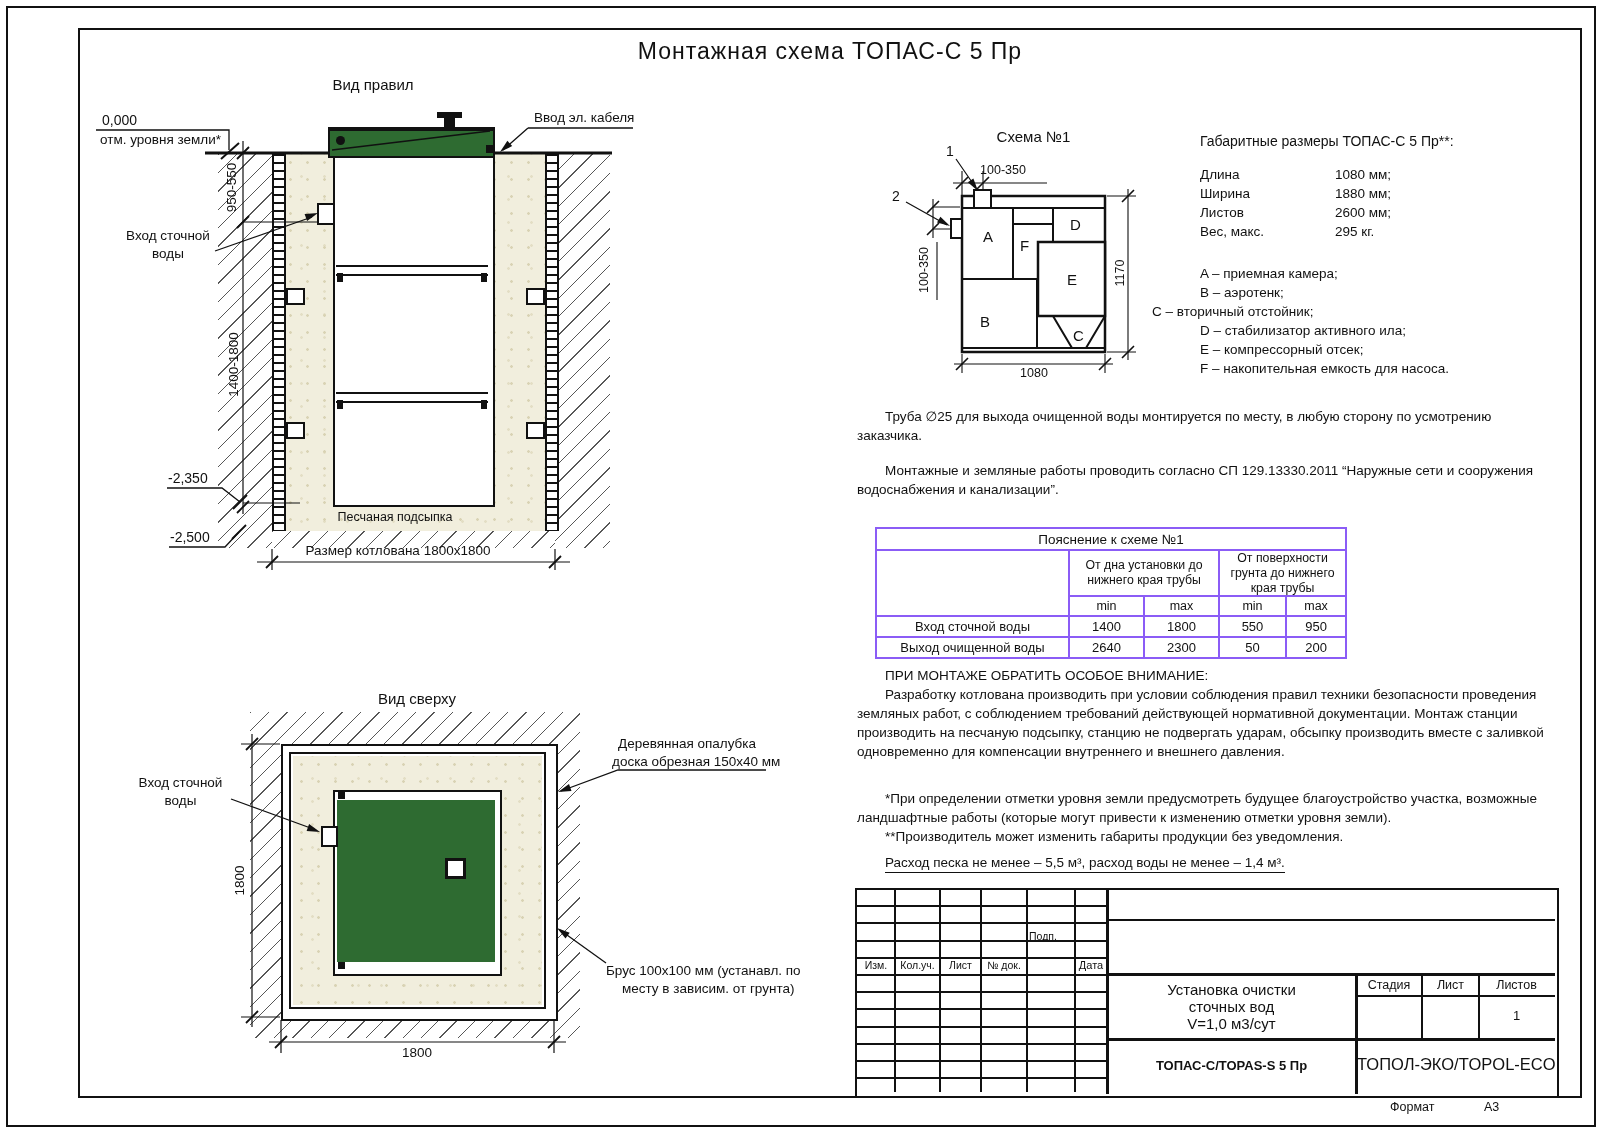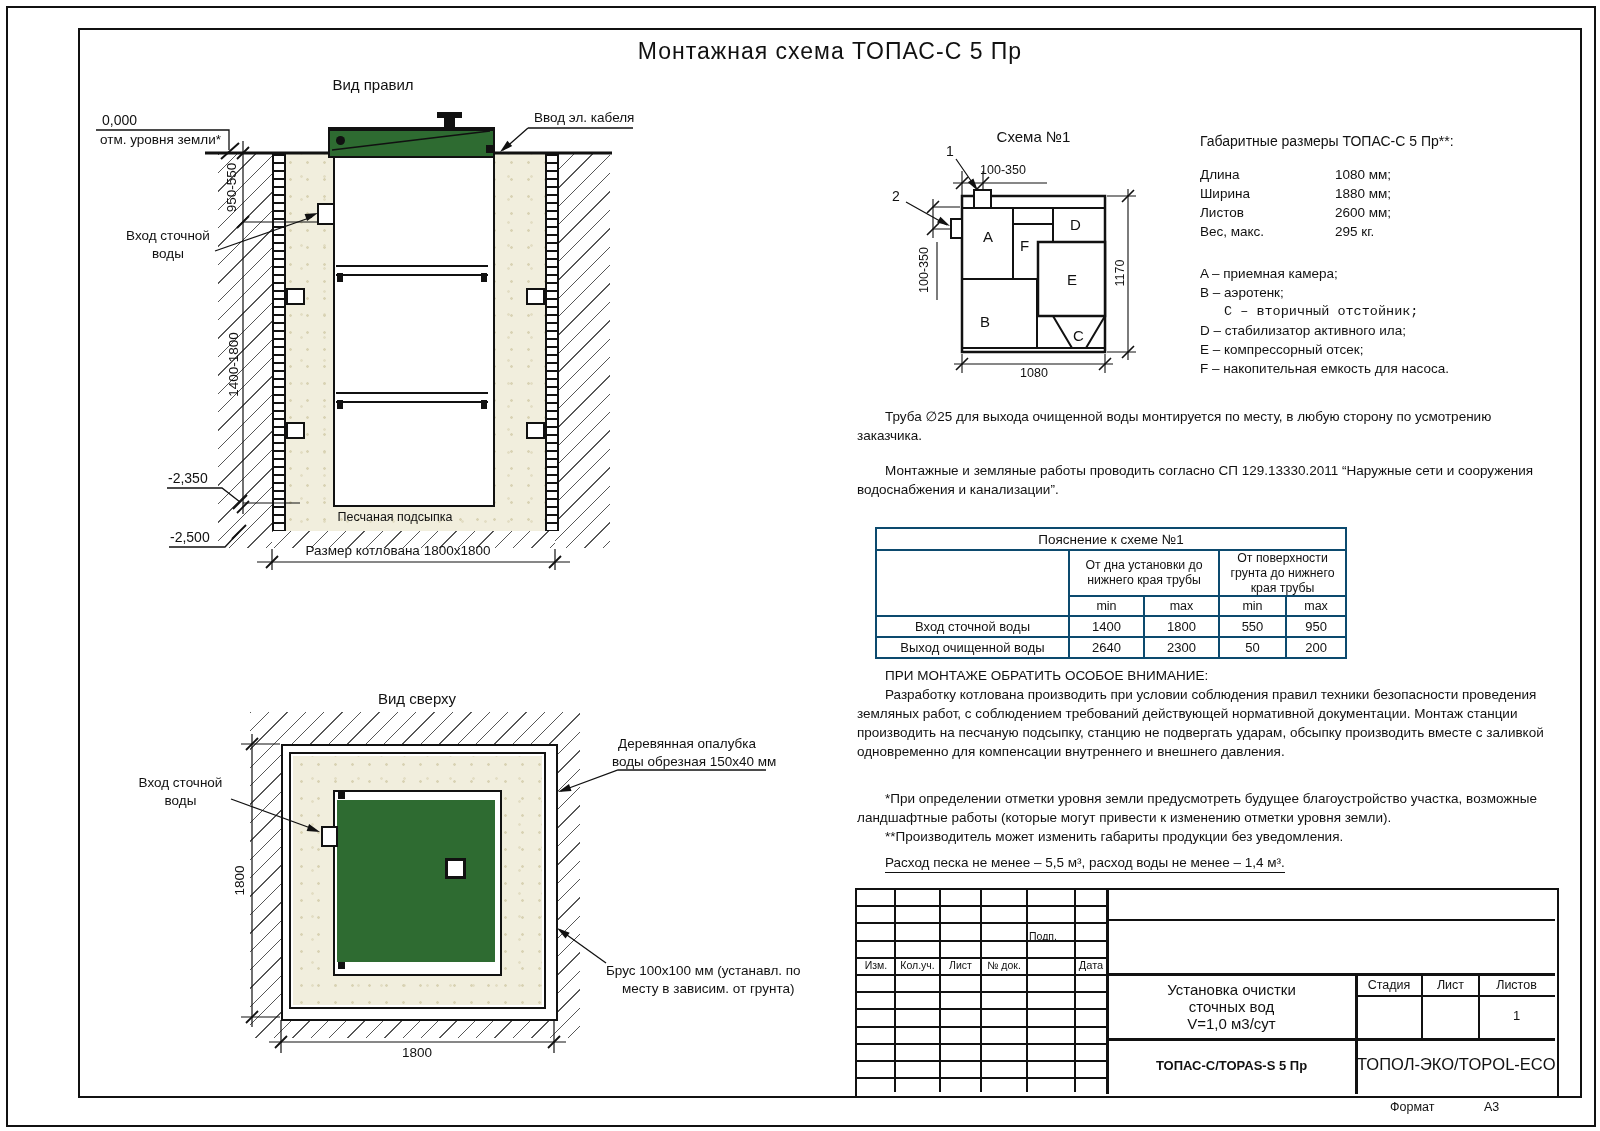--- a/index.html
+++ b/index.html
@@ -21,21 +21,21 @@
   .greenlid{background:#2e6b31;border:2px solid #111;border-top:4px solid #111;}
   .divider{background:#fff;border-top:2px solid #111;border-bottom:2px solid #111;height:7px;}
   .line{background:#111;}
   svg{position:absolute;left:0;top:0;z-index:5;pointer-events:none;}
   .z1{z-index:1}.z2{z-index:2}.z3{z-index:3}.z4{z-index:4}.z6{z-index:6}.z10{z-index:10}
   .f12{font-size:12.5px}.f13{font-size:13.5px}.f14{font-size:14px}.f15{font-size:15px}
   p{margin:0;}
   .para{font-size:13.5px;line-height:19px;}
   .ind{text-indent:28px;}
   #expl-table{border-collapse:collapse;table-layout:fixed;width:470px;background:#fff;}
-  #expl-table td{border:2px solid #0c4a6e;text-align:center;vertical-align:middle;padding:0 2px;overflow:hidden;}
+  #expl-table td{border:2px solid #8b5cf6;text-align:center;vertical-align:middle;padding:0 2px;overflow:hidden;}
   #tb-leftgrid{background-image:
      linear-gradient(90deg,transparent 0 37px,#111 37px 39px,transparent 39px),
      linear-gradient(90deg,transparent 0 82px,#111 82px 84px,transparent 84px),
      linear-gradient(90deg,transparent 0 123px,#111 123px 125px,transparent 125px),
      linear-gradient(90deg,transparent 0 169px,#111 169px 171px,transparent 171px),
      linear-gradient(90deg,transparent 0 217px,#111 217px 219px,transparent 219px),
      repeating-linear-gradient(180deg,transparent 0 15.2px,#111 15.2px 17.2px);}
 </style>
 </head>
 <body>
@@ -100,21 +100,21 @@
   <div class="abs blackbox z6" style="left:338px;top:792px;width:7px;height:7px;"></div>
   <div class="abs blackbox z6" style="left:338px;top:962px;width:7px;height:7px;"></div>
   <div class="abs z6" style="left:445px;top:858px;width:15px;height:15px;background:#fff;border:3px solid #111;"></div>
   <div class="abs whitebox z6" style="left:321px;top:826px;width:13px;height:17px;"></div>
 
   <div class="txt ctr z10 f13" style="left:128px;top:775px;width:105px;">Вход сточной</div>
   <div class="txt ctr z10 f13" style="left:128px;top:793px;width:105px;">воды</div>
   <div class="txt rot z10 f13" style="left:214px;top:873px;width:50px;">1800</div>
   <div class="txt ctr z10 f13" style="left:377px;top:1045px;width:80px;">1800</div>
   <div class="txt z10 f13" style="left:618px;top:736px;">Деревянная опалубка</div>
-  <div class="txt z10 f13" style="left:612px;top:754px;">воды обрезная 150х40 мм</div>
+  <div class="txt z10 f13" style="left:612px;top:754px;">доска обрезная 150х40 мм</div>
   <div class="txt z10 f13" style="left:606px;top:963px;">Брус 100х100 мм (устанавл. по</div>
   <div class="txt z10 f13" style="left:622px;top:981px;">месту в зависим. от грунта)</div>
 
   <div class="txt ctr z10 f15" style="left:961px;top:128px;width:145px;">Схема №1</div>
   <div class="txt z10 f15" style="left:983px;top:228px;">A</div>
   <div class="txt z10 f15" style="left:1020px;top:237px;">F</div>
   <div class="txt z10 f15" style="left:1070px;top:216px;">D</div>
   <div class="txt z10 f15" style="left:1067px;top:271px;">E</div>
   <div class="txt z10 f15" style="left:980px;top:313px;">B</div>
   <div class="txt z10 f15" style="left:1073px;top:327px;">C</div>
@@ -129,21 +129,21 @@
   <div class="txt z10 f13" style="left:1200px;top:167px;">Длина</div>
   <div class="txt z10 f13" style="left:1335px;top:167px;">1080 мм;</div>
   <div class="txt z10 f13" style="left:1200px;top:186px;">Ширина</div>
   <div class="txt z10 f13" style="left:1335px;top:186px;">1880 мм;</div>
   <div class="txt z10 f13" style="left:1200px;top:205px;">Листов</div>
   <div class="txt z10 f13" style="left:1335px;top:205px;">2600 мм;</div>
   <div class="txt z10 f13" style="left:1200px;top:224px;">Вес, макс.</div>
   <div class="txt z10 f13" style="left:1335px;top:224px;">295 кг.</div>
   <div class="txt z10 f13" style="left:1200px;top:266px;">A – приемная камера;</div>
   <div class="txt z10 f13" style="left:1200px;top:285px;">B – аэротенк;</div>
-  <div class="txt z10 f13" style="left:1224px;top:304px;font-family:Liberation Mono, monospace;">C – вторичный отстойник;</div>
+  <div class="txt z10 f13" style="left:1152px;top:304px;">C – вторичный отстойник;</div>
   <div class="txt z10 f13" style="left:1200px;top:323px;">D – стабилизатор активного ила;</div>
   <div class="txt z10 f13" style="left:1200px;top:342px;">E – компрессорный отсек;</div>
   <div class="txt z10 f13" style="left:1200px;top:361px;">F – накопительная емкость для насоса.</div>
 
   <div class="abs z10" style="left:857px;top:407px;width:700px;">
     <p class="para ind">Труба ∅25 для выхода очищенной воды монтируется по месту, в любую сторону по усмотрению заказчика.</p>
     <p class="para ind" style="margin-top:16px;">Монтажные и земляные работы проводить согласно СП 129.13330.2011 “Наружные сети и сооружения водоснабжения и канализации”.</p>
   </div>
 
   <div class="abs z10" style="left:875px;top:527px;">

